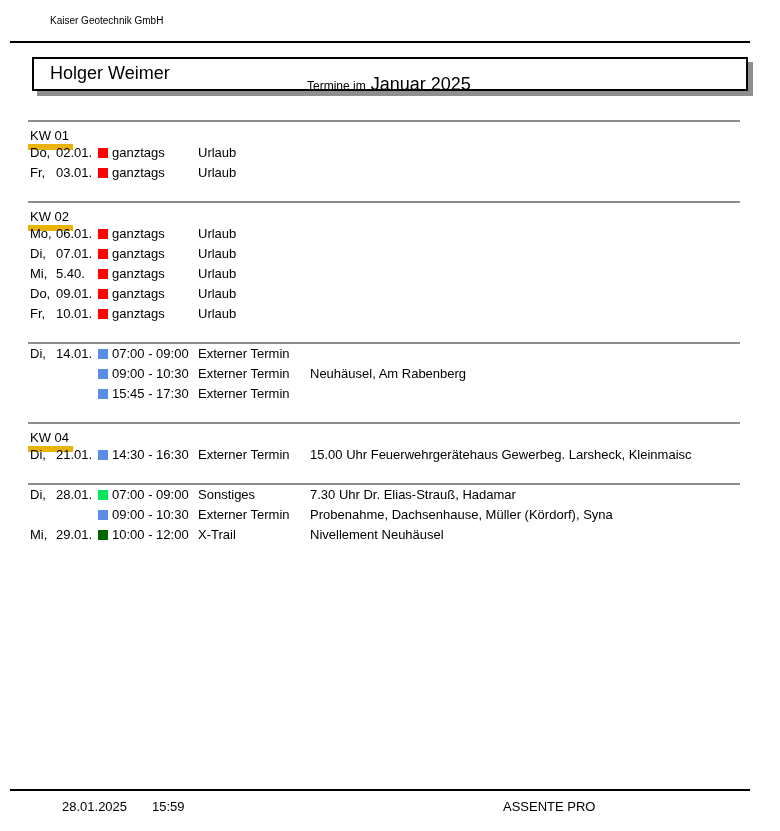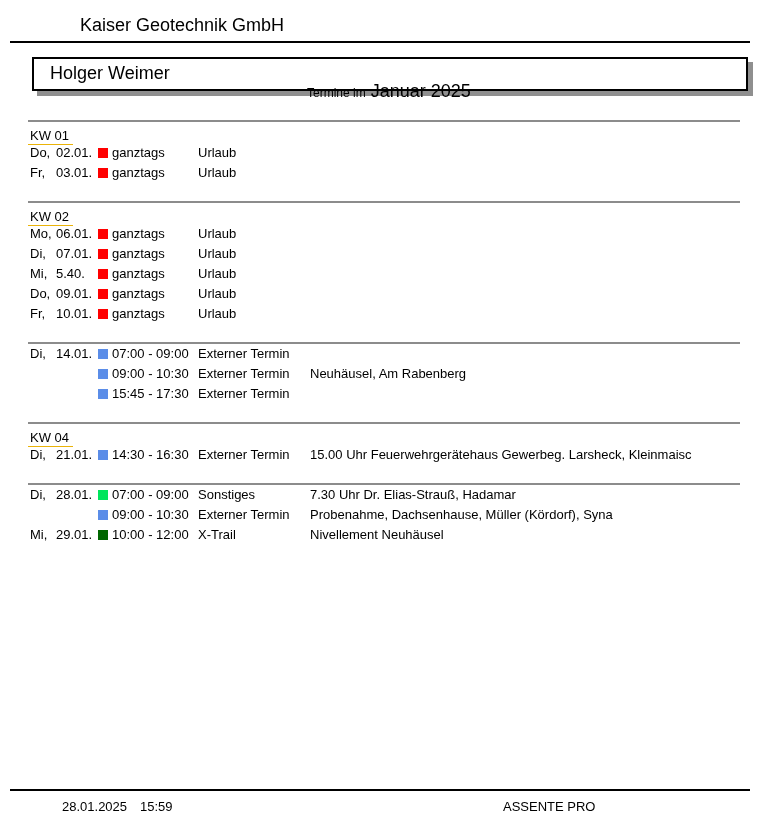--- a/index.html
+++ b/index.html
@@ -11,23 +11,23 @@
     position: relative;
     width: 780px;
     height: 831px;
     background: #ffffff;
     font-family: "Liberation Sans", sans-serif;
     color: #000000;
     overflow: hidden;
   }
   .company {
     position: absolute;
-    left: 80px;
+    left: 50px;
     top: 15px;
-    font-size: 18px;
+    font-size: 10px;
   }
   .top-rule {
     position: absolute;
     left: 10px;
     top: 41px;
     width: 740px;
     height: 2px;
     background: #000000;
   }
   .title-box {
@@ -43,42 +43,42 @@
   }
   .person-name {
     position: absolute;
     left: 16px;
     top: 4px;
     font-size: 18px;
   }
   .title-right {
     position: absolute;
     left: 273px;
-    top: 22px;
+    top: 15px;
     font-size: 18px;
     white-space: nowrap;
   }
   .title-prefix { font-size: 12px; }
   .weeks {
     position: absolute;
     left: 28px;
     top: 120px;
     width: 712px;
   }
   .week-section { margin-bottom: 18px; }
   .week-rule {
     height: 2px;
     background: #8c8c8c;
   }
   .week-label-line { margin-top: 4px; height: 17px; }
   .week-label {
     display: inline-block;
     font-size: 13px;
     padding: 0 4px 1px 2px;
-    border-bottom: 1px solid #eab308;
+    border-bottom: 6px solid #eab308;
   }
   .week-rows { }
   .appt-row {
     display: grid;
     grid-template-columns: 26px 42px 14px 86px 112px 1fr;
     align-items: center;
     height: 20px;
     line-height: 20px;
     font-size: 13px;
     padding-left: 2px;
@@ -98,21 +98,21 @@
   }
   .footer {
     position: absolute;
     left: 0;
     top: 799px;
     width: 708px;
     height: 20px;
     font-size: 13px;
   }
   .footer-date { position: absolute; left: 62px; }
-  .footer-time { position: absolute; left: 140px; }
+  .footer-time { position: absolute; left: 152px; }
   .footer-app  { position: absolute; left: 503px; }
 </style>
 </head>
 <body>
 
 <div class="page">
 
   <div class="company">Kaiser Geotechnik GmbH</div>
 
   <div class="top-rule"></div>

